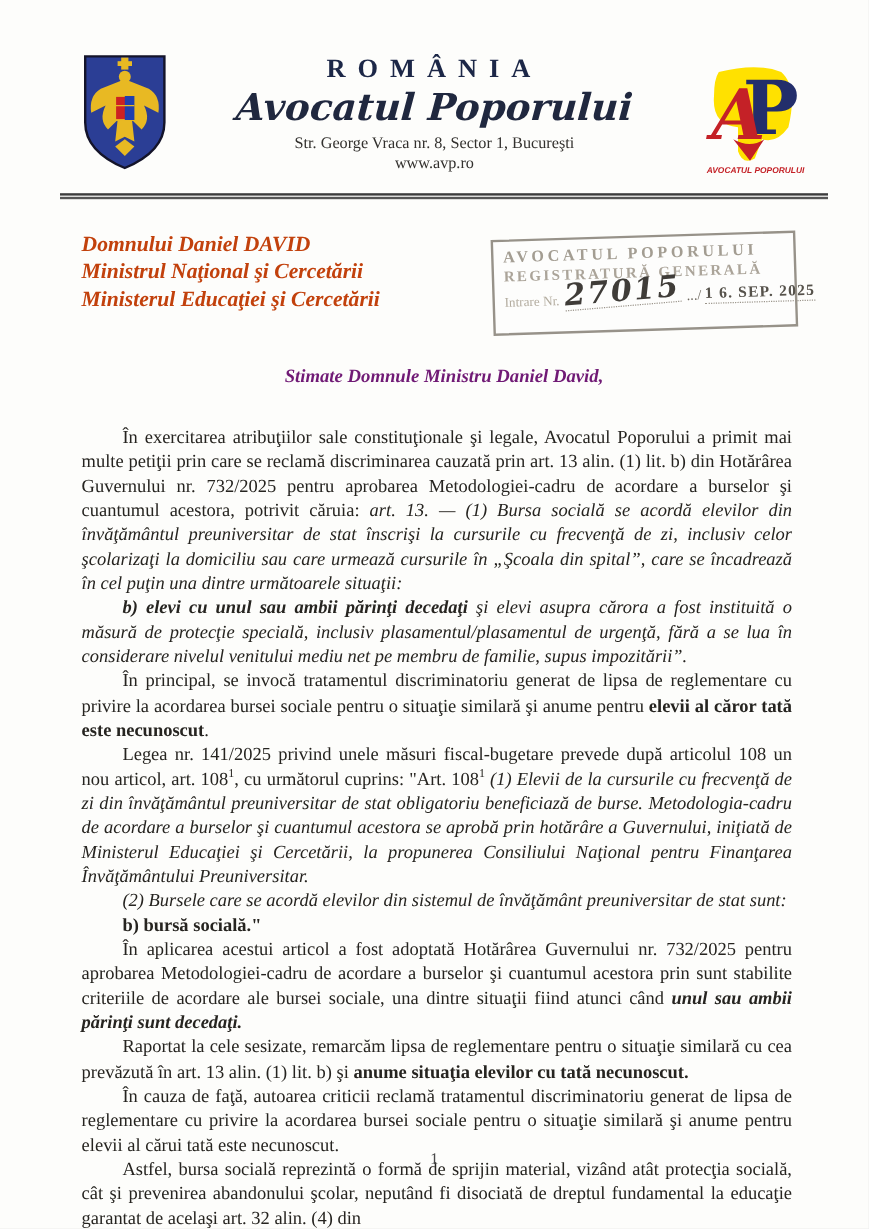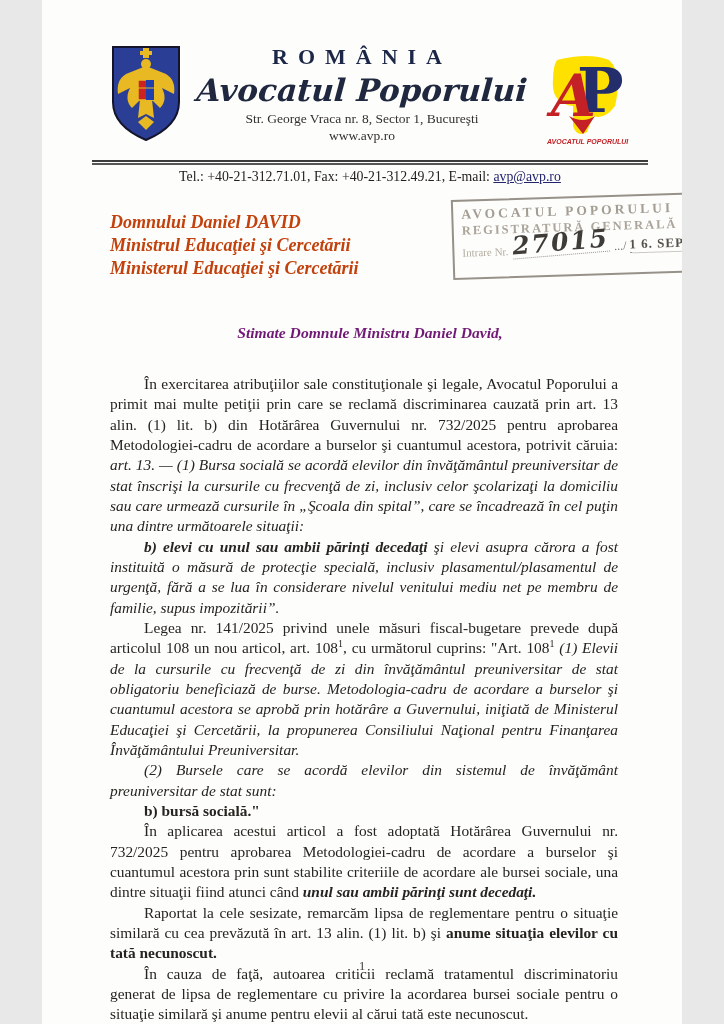--- a/index.html
+++ b/index.html
@@ -1,17 +1,17 @@
 <!DOCTYPE html>
 <html lang="ro"><head>
 <meta charset="utf-8">
 <style>
   html,body{margin:0;padding:0;background:#e8e8e8;}
   .page{
-    width:640px;height:1024px;position:relative;margin:0 auto;
+    width:724px;height:1024px;position:relative;margin:0 auto;
     background:#fdfdfb;color:#262626;
     font-family:"Liberation Serif", serif;
     overflow:hidden;box-sizing:border-box;
     padding:42px 40px 15px 56px;
   }
   
   .header-row{display:flex;align-items:flex-start;}
   .coat{width:84px;flex:0 0 84px;padding-left:12px;padding-top:2px;}
   .head-center{flex:1;text-align:center;padding-top:2px;}
   .country{
@@ -106,45 +106,45 @@
         <text x="8" y="62" font-family="DejaVu Serif, serif" font-size="58" font-weight="bold" font-style="italic" fill="#c42127">A</text>
         <path d="M26 62 Q40 70 52 62 L40 80 Z" fill="#c42127"></path>
         <text x="4" y="90" font-family="Liberation Sans, sans-serif" font-size="7" font-weight="bold" font-style="italic" fill="#c42127"><tspan>AVOCATUL POPORULUI</tspan></text>
       </svg>
     </div>
   </div>
 
   <div class="rule"></div>
 
   <div class="contacts">
-      <p><span>Tel.: +40-21-312.71.01, Fax: +40-21-312.49.21, E-mail: </span><span class="seg-link">avp@avp.ro</span></p>
     </div>
 
   <div class="recipient">
     <div>Domnului Daniel DAVID</div>
-    <div>Ministrul Educaţiei şi Cercetării</div>
+    <div>Ministrul Naţional şi Cercetării</div>
     <div>Ministerul Educaţiei şi Cercetării</div>
   </div>
 
   <div class="stamp">
     <div class="stamp-line1">AVOCATUL POPORULUI</div>
     <div class="stamp-line2">REGISTRATURĂ GENERALĂ</div>
     <div class="stamp-line3">
       <span class="stamp-label">Intrare Nr.</span>
       <span class="stamp-number">27015</span>
       <span class="stamp-slash">.../</span>
       <span class="stamp-date">1 6. SEP. 2025</span>
     </div>
   </div>
 
   <div class="salutation">Stimate Domnule Ministru Daniel David,</div>
 
   <div class="body-text">
       <p><span>În exercitarea atribuţiilor sale constituţionale şi legale, Avocatul Poporului a primit mai multe petiţii prin care se reclamă discriminarea cauzată prin art. 13 alin. (1) lit. b) din Hotărârea Guvernului nr. 732/2025 pentru aprobarea Metodologiei-cadru de acordare a burselor şi cuantumul acestora, potrivit căruia: </span><span class="seg-i">art. 13. — (1) Bursa socială se acordă elevilor din învăţământul preuniversitar de stat înscrişi la cursurile cu frecvenţă de zi, inclusiv celor şcolarizaţi la domiciliu sau care urmează cursurile în „Şcoala din spital”, care se încadrează în cel puţin una dintre următoarele situaţii:</span></p>
       <p><span class="seg-bi">b) elevi cu unul sau ambii părinţi decedaţi </span><span class="seg-i">şi elevi asupra cărora a fost instituită o măsură de protecţie specială, inclusiv plasamentul/plasamentul de urgenţă, fără a se lua în considerare nivelul venitului mediu net pe membru de familie, supus impozitării”.</span></p>
+      <p><span>În principal, se invocă tratamentul discriminatoriu generat de lipsa de reglementare cu privire la acordarea bursei sociale pentru o situaţie similară şi anume pentru </span><span class="seg-b">elevii al căror tată este necunoscut</span><span>.</span></p>
       <p><span>Legea nr. 141/2025 privind unele măsuri fiscal-bugetare prevede după articolul 108 un nou articol, art. 108</span><span class="seg-sup">1</span><span>, cu următorul cuprins: "Art. 108</span><span class="seg-sup">1</span><span class="seg-i"> (1) Elevii de la cursurile cu frecvenţă de zi din învăţământul preuniversitar de stat obligatoriu beneficiază de burse. Metodologia-cadru de acordare a burselor şi cuantumul acestora se aprobă prin hotărâre a Guvernului, iniţiată de Ministerul Educaţiei şi Cercetării, la propunerea Consiliului Naţional pentru Finanţarea Învăţământului Preuniversitar.</span></p>
       <p><span class="seg-i">(2) Bursele care se acordă elevilor din sistemul de învăţământ preuniversitar de stat sunt:</span></p>
       <p><span class="seg-b">b) bursă socială."</span></p>
       <p><span>În aplicarea acestui articol a fost adoptată Hotărârea Guvernului nr. 732/2025 pentru aprobarea Metodologiei-cadru de acordare a burselor şi cuantumul acestora prin sunt stabilite criteriile de acordare ale bursei sociale, una dintre situaţii fiind atunci când </span><span class="seg-bi">unul sau ambii părinţi sunt decedaţi.</span></p>
       <p><span>Raportat la cele sesizate, remarcăm lipsa de reglementare pentru o situaţie similară cu cea prevăzută în art. 13 alin. (1) lit. b) şi </span><span class="seg-b">anume situaţia elevilor cu tată necunoscut.</span></p>
       <p><span>În cauza de faţă, autoarea criticii reclamă tratamentul discriminatoriu generat de lipsa de reglementare cu privire la acordarea bursei sociale pentru o situaţie similară şi anume pentru elevii al cărui tată este necunoscut.</span></p>
       <p><span>Astfel, bursa socială reprezintă o formă de sprijin material, vizând atât protecţia socială, cât şi prevenirea abandonului şcolar, neputând fi disociată de dreptul fundamental la educaţie garantat de acelaşi art. 32 alin. (4) din </span></p>
     </div>
 
   <div class="page-number">1</div>

